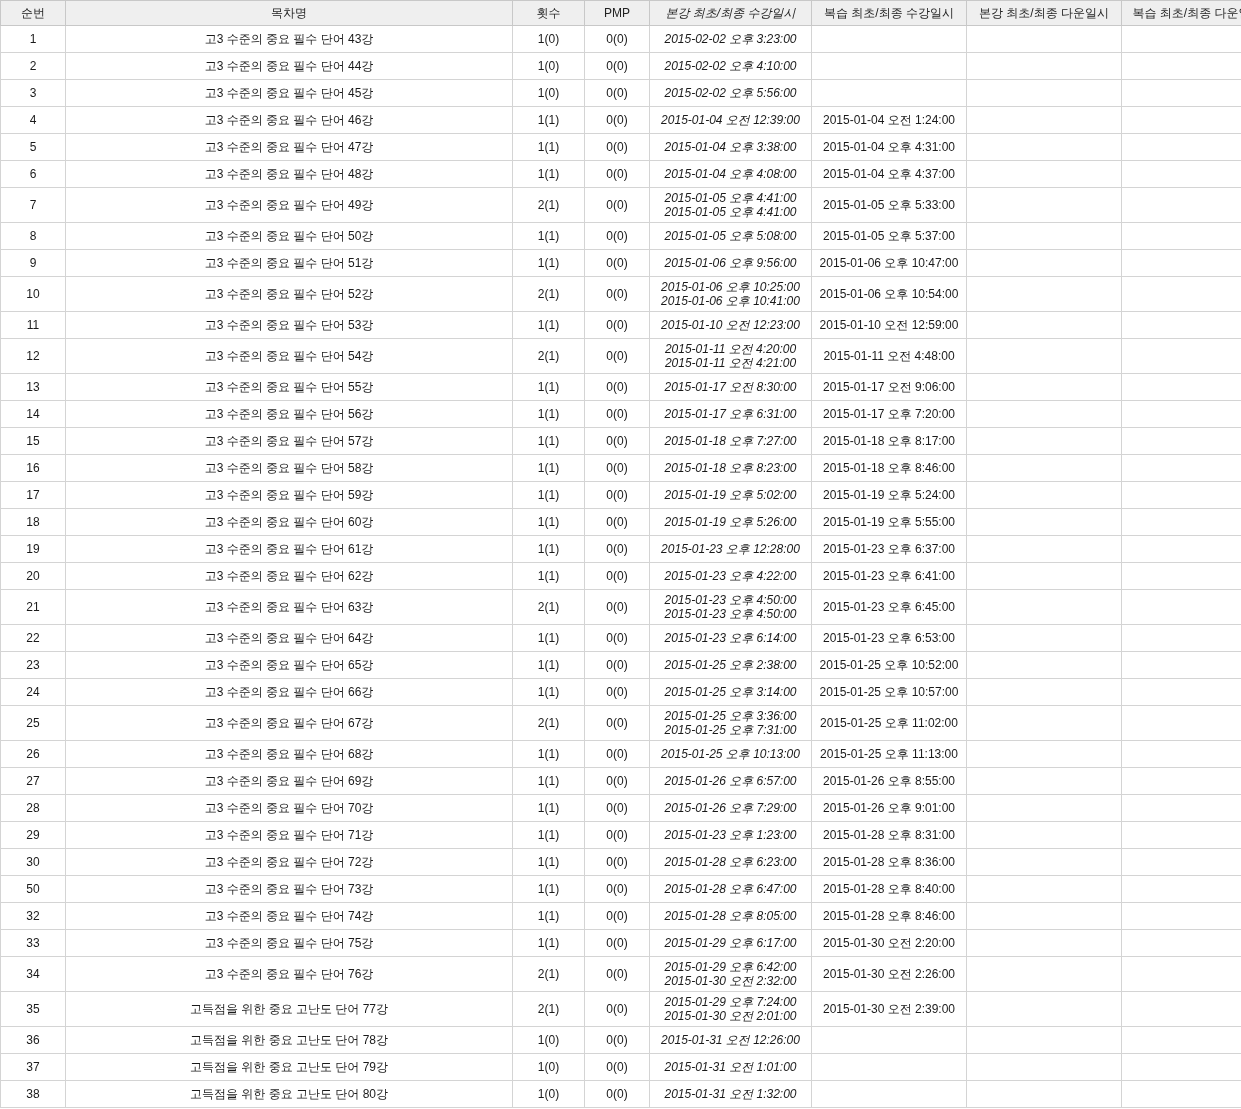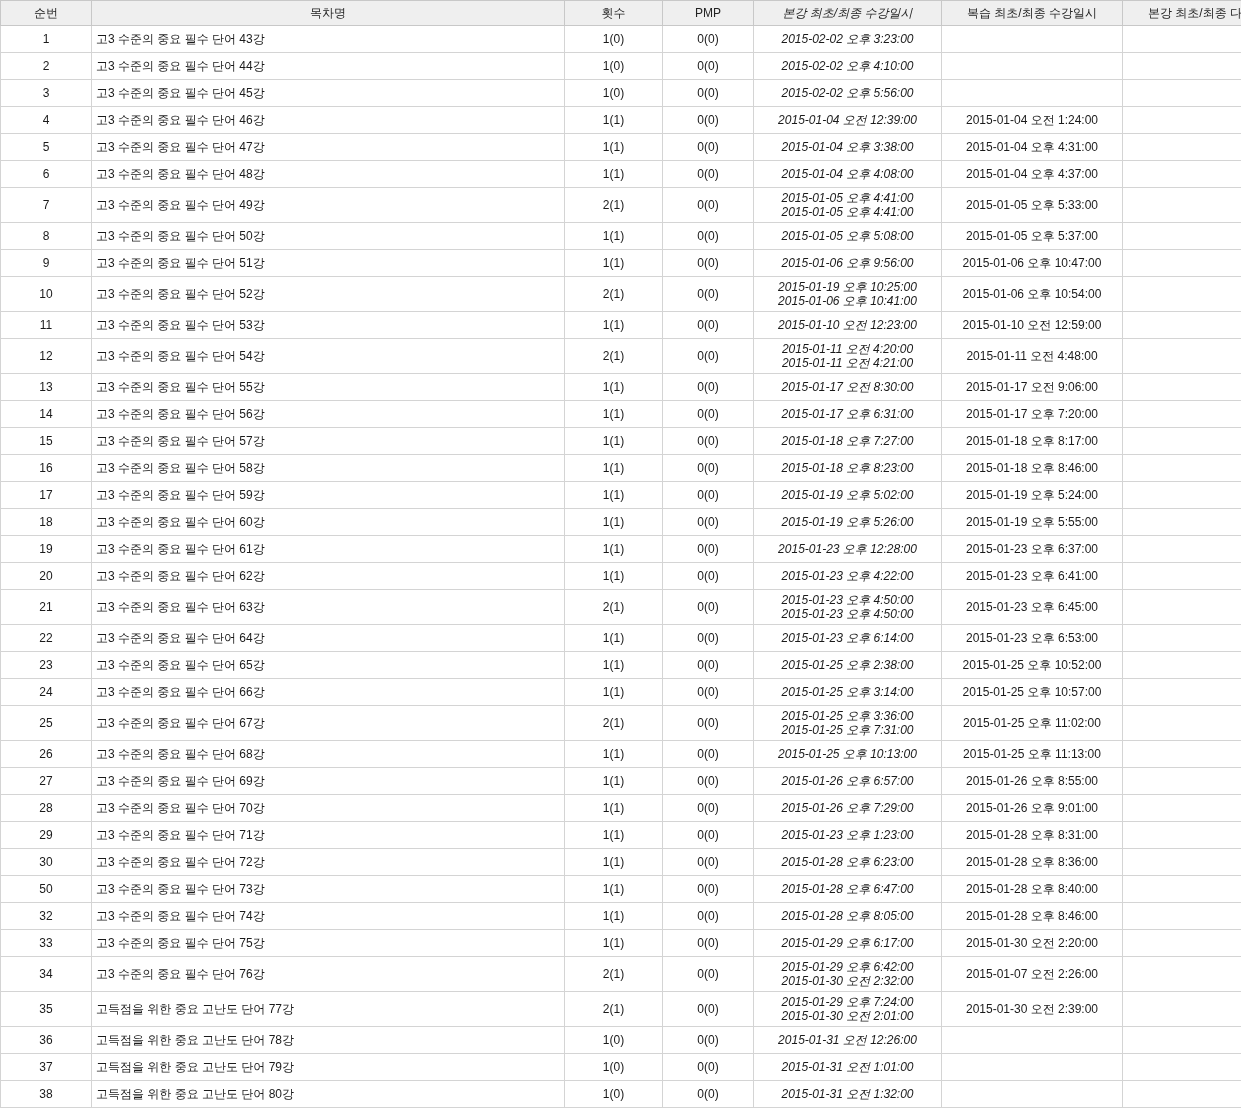--- a/index.html
+++ b/index.html
@@ -18,35 +18,35 @@
     width: 1241px;
     table-layout: fixed;
   }
   table.grid th {
     background: #efefef;
     border: 1px solid #c8c8c8;
     font-weight: normal;
     font-size: 12px;
     color: #222;
     height: 20px;
-    padding: 2px 16px;
+    padding: 2px 3px;
     text-align: center;
     white-space: nowrap;
   }
   table.grid td {
     border: 1px solid #d4d4d4;
     padding: 3px 4px;
     font-size: 12px;
     color: #1a1a1a;
     vertical-align: middle;
     background: #ffffff;
     height: 20px;
   }
   .c-num    { width: 58px;  text-align: center; }
-  .c-title  { width: 440px; text-align: left; padding-left: 8px; }
+  .c-title  { width: 440px; text-align: center; padding-left: 8px; }
   .c-count  { width: 65px;  text-align: center; }
   .c-pmp    { width: 58px;  text-align: center; }
   .c-date   { width: 155px; text-align: center; font-style: italic; }
   .c-date2  { width: 148px; text-align: center; }
   .c-dl1    { width: 148px; text-align: center; }
   .c-dl2    { width: 145px; text-align: center; }
   .multi span {
     display: block;
     line-height: 14px;
   }
@@ -160,21 +160,21 @@
         <td class="c-date2"><span>2015-01-06 오후 10:47:00</span></td>
         <td class="c-dl1"></td>
         <td class="c-dl2"></td>
       </tr>
       <tr>
         <td class="c-num">10</td>
         <td class="c-title">고3 수준의 중요 필수 단어 52강</td>
         <td class="c-count">2(1)</td>
         <td class="c-pmp">0(0)</td>
         <td class="c-date multi">
-          <span>2015-01-19 오후 10:25:00</span>
+          <span>2015-01-06 오후 10:25:00</span>
           <span>2015-01-06 오후 10:41:00</span>
         </td>
         <td class="c-date2"><span>2015-01-06 오후 10:54:00</span></td>
         <td class="c-dl1"></td>
         <td class="c-dl2"></td>
       </tr>
       <tr>
         <td class="c-num">11</td>
         <td class="c-title">고3 수준의 중요 필수 단어 53강</td>
         <td class="c-count">1(1)</td>
@@ -415,21 +415,21 @@
       </tr>
       <tr>
         <td class="c-num">34</td>
         <td class="c-title">고3 수준의 중요 필수 단어 76강</td>
         <td class="c-count">2(1)</td>
         <td class="c-pmp">0(0)</td>
         <td class="c-date multi">
           <span>2015-01-29 오후 6:42:00</span>
           <span>2015-01-30 오전 2:32:00</span>
         </td>
-        <td class="c-date2"><span>2015-01-07 오전 2:26:00</span></td>
+        <td class="c-date2"><span>2015-01-30 오전 2:26:00</span></td>
         <td class="c-dl1"></td>
         <td class="c-dl2"></td>
       </tr>
       <tr>
         <td class="c-num">35</td>
         <td class="c-title">고득점을 위한 중요 고난도 단어 77강</td>
         <td class="c-count">2(1)</td>
         <td class="c-pmp">0(0)</td>
         <td class="c-date multi">
           <span>2015-01-29 오후 7:24:00</span>

